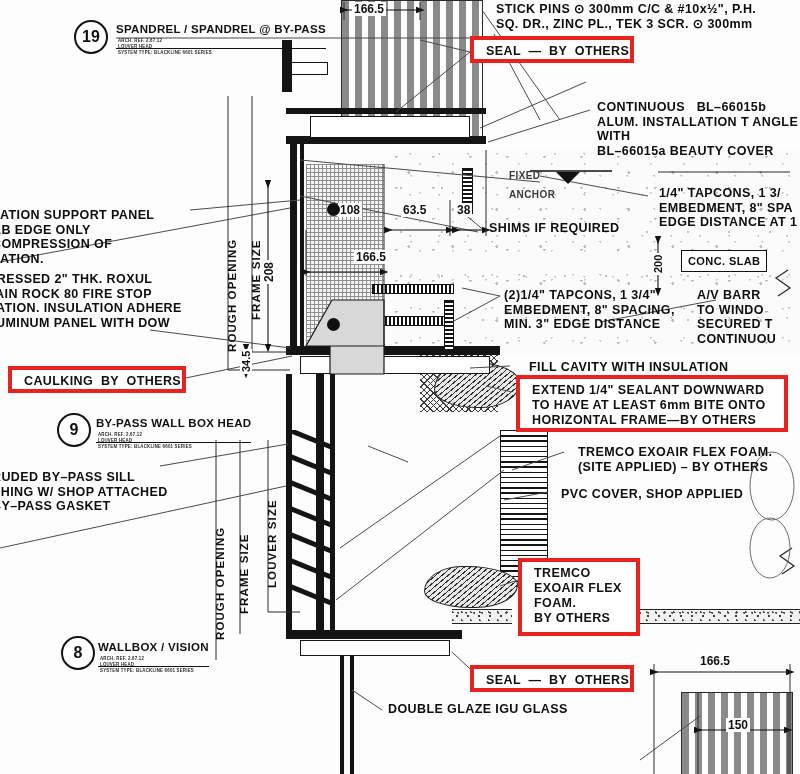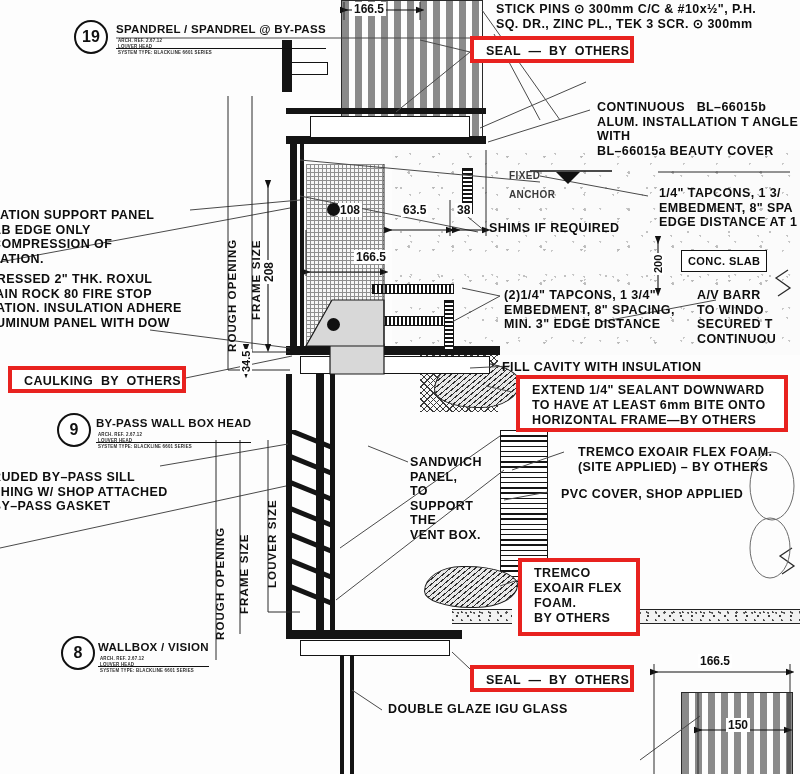--- a/index.html
+++ b/index.html
@@ -414,30 +414,24 @@
 AB EDGE ONLY
 COMPRESSION OF
 LATION.</div>
   <div class="note" style="left:-12px; top:272px;">PRESSED 2" THK. ROXUL
 TAIN ROCK 80 FIRE STOP
 LATION. INSULATION ADHERE
 LUMINUM PANEL WITH DOW</div>
   <div class="note" style="left:-8px; top:470px;">RUDED BY–PASS SILL
 SHING W/ SHOP ATTACHED
 BY–PASS GASKET</div>
-  <div class="note" style="left:502px; top:360px;">FILL CAVITY WITH INSULATION</div>
+  <div class="note" style="left:529px; top:360px;">FILL CAVITY WITH INSULATION</div>
   <div class="note" style="left:561px; top:487px;">PVC COVER, SHOP APPLIED</div>
   <div class="note" style="left:578px; top:445px;">TREMCO EXOAIR FLEX FOAM.
 (SITE APPLIED) – BY OTHERS</div>
-  <div class="note" style="left:410px; top:455px;">SANDWICH
-PANEL,
-TO
-SUPPORT
-THE
-VENT BOX.</div>
   <div class="note" style="left:388px; top:702px;">DOUBLE GLAZE IGU GLASS</div>
 
   <div class="redbox" style="left:470px; top:36px; width:164px; height:27px;">
     <span class="rtxt">SEAL  —  BY  OTHERS</span>
   </div>
 
   <div class="redbox" style="left:8px; top:366px; width:178px; height:27px;">
     <span class="rtxt">CAULKING  BY  OTHERS</span>
   </div>
 

